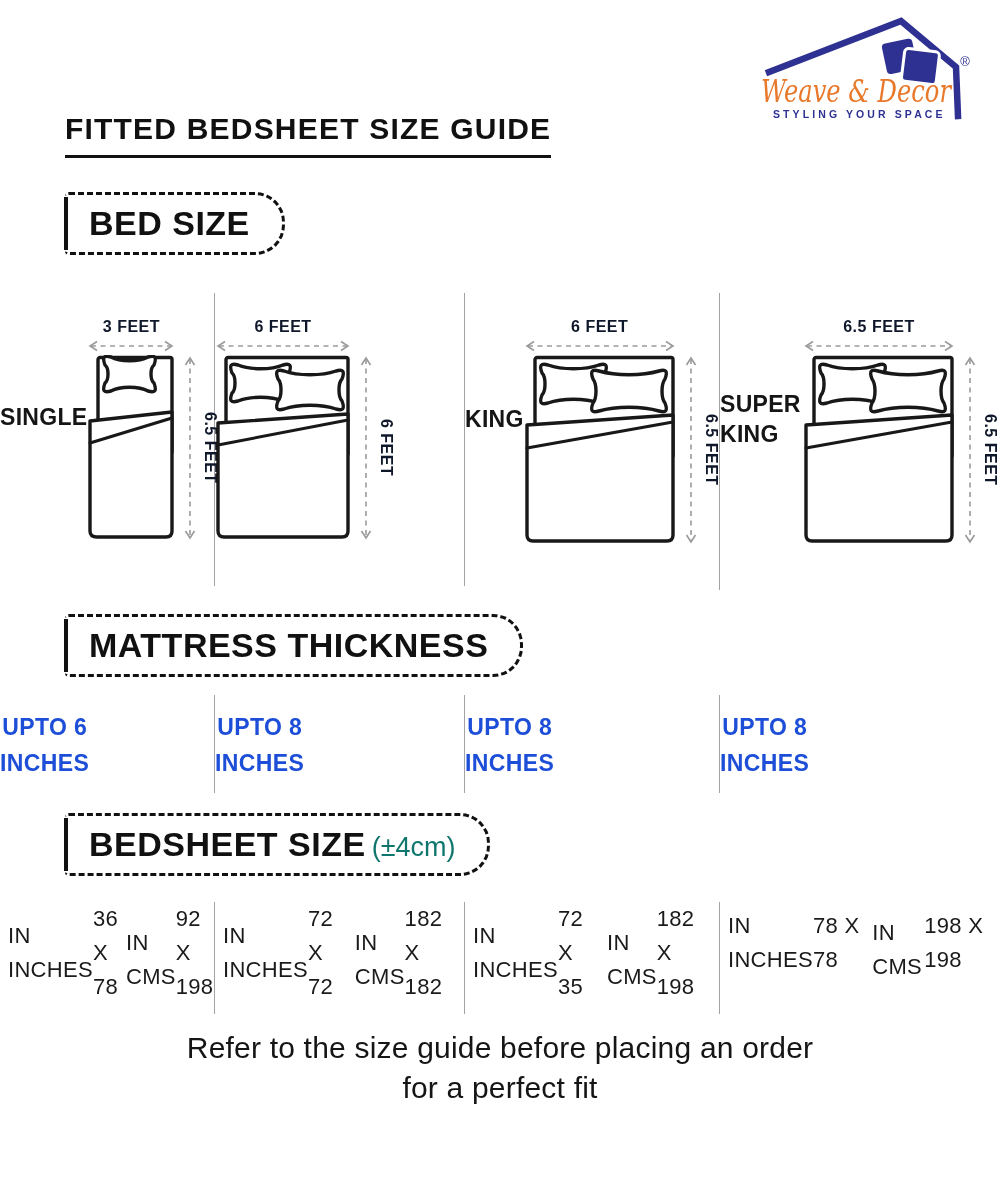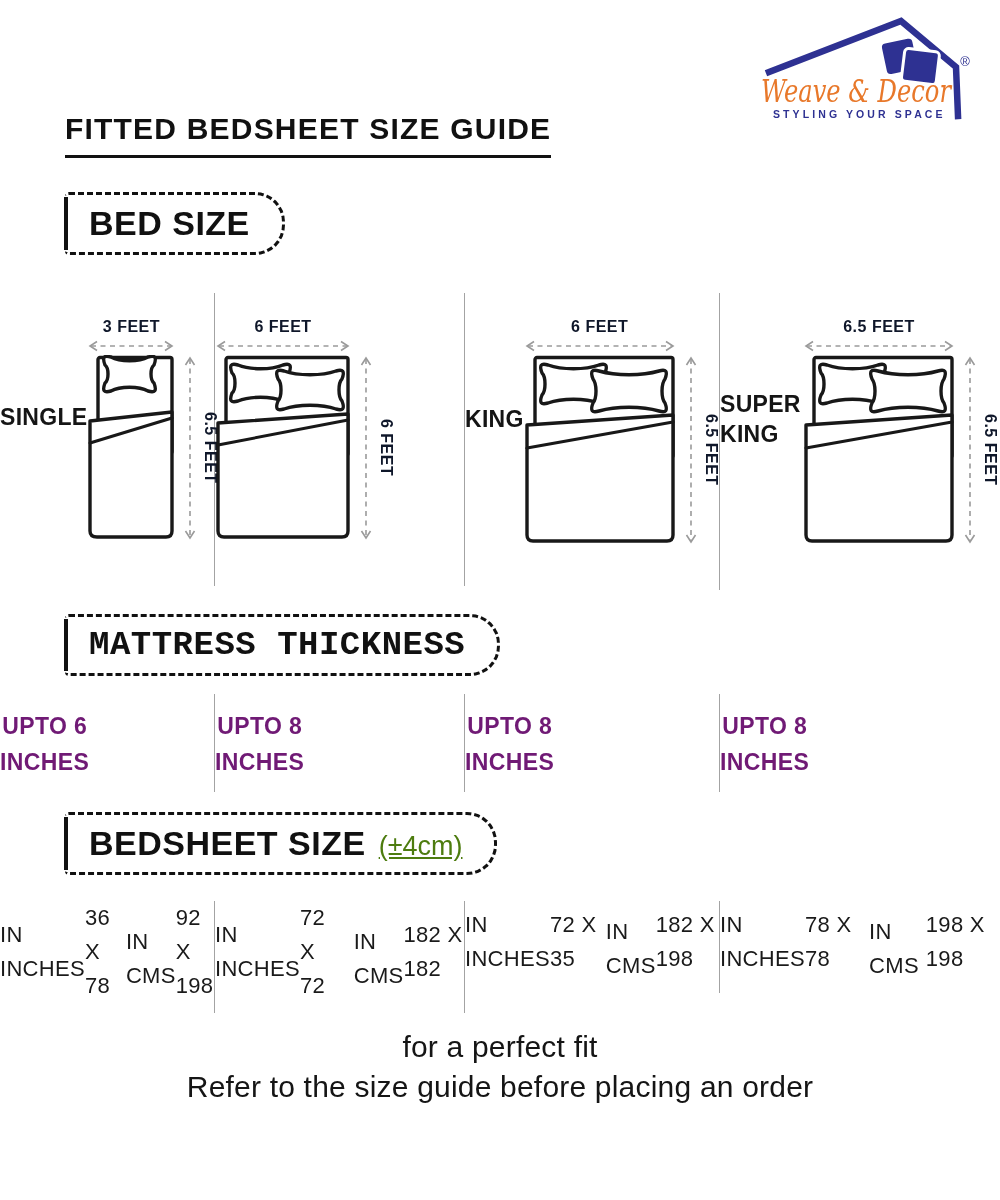--- a/index.html
+++ b/index.html
@@ -26,23 +26,23 @@
   }
 
   
   .pill {
     position:relative; display:block; width:-moz-fit-content; width:fit-content;
     border:3px dashed #111; border-left:0; border-radius:4px 30px 30px 4px;
     padding:9px 32px 9px 24px; margin-left:65px;
   }
   .pill::before { content:""; position:absolute; left:-1px; top:2px; bottom:2px; width:3.5px; background:#111; }
   .pill-label { font-size:34px; font-weight:800; letter-spacing:0.5px; color:#111; }
-  .pill-note  { font-size:27px; font-weight:400; color:#4d7c0f; margin-left:13px;text-decoration:underline; }
+  .pill-note  { font-size:27px; font-weight:400; color:#0f766e; margin-left:6px; }
   .pill-bedsize  { margin-top:34px; }
-  .pill-mattress { margin-top:24px;font-family:Liberation Mono, monospace; }
+  .pill-mattress { margin-top:24px; }
   .pill-sheet    { margin-top:20px; }
 
   
   .grid { display:grid; grid-template-columns:215px 250px 255px 280px; align-items:start; }
   .grid > .cell:not(:last-child) { border-right:1.5px solid #a3a3a3; }
   .cell { display:flex; flex-direction:row; align-items:center; }
 
   .bed-grid { margin-top:38px; }
   .bed-grid .cell { padding-bottom:45px; }
   .col-header { font-size:23px; font-weight:bold; letter-spacing:0.3px; line-height:30px; color:#151515; }
@@ -54,24 +54,24 @@
   .v-group { display:flex; align-items:center; margin-top:38px; gap:3px; }
   .feet-label.vertical { writing-mode:vertical-rl; }
 
   .ah { fill:none; stroke:#9a9a9a; stroke-width:1.6; }
   .al { stroke:#9a9a9a; stroke-width:1.6; stroke-dasharray:5 4.5; }
   .bed-line { fill:#ffffff; stroke:#181818; stroke-width:3.4; stroke-linejoin:round; }
   .crease { fill:none; stroke:#181818; stroke-width:3; stroke-linecap:round; }
 
   .thick-grid { margin-top:18px; }
   .thick-grid .cell { padding:14px 0 12px; }
-  .thick-text { font-size:23px; font-weight:bold; letter-spacing:0.4px; text-align:center; line-height:36px; color:#701a75; }
+  .thick-text { font-size:23px; font-weight:bold; letter-spacing:0.4px; text-align:center; line-height:36px; color:#1d4ed8; }
 
   .sheet-grid { margin-top:26px; }
-  .sheet-grid .cell { padding:0 0 10px; }
+  .sheet-grid .cell { padding:0 8px 10px; }
   .sheet-label, .sheet-value { font-size:22px; line-height:34px; color:#1a1a1a; letter-spacing:0.3px; }
   .sheet-label.cms { margin-top:14px;margin-left:8px; }
 
   
   .footer { margin-top:14px; text-align:center; font-size:30px; line-height:40px; color:#151515; letter-spacing:0.2px; }
 </style>
 </head>
 <body>
 
 
@@ -262,18 +262,18 @@
   <div class="cell">
     <div class="sheet-label">IN INCHES</div>
     <div class="sheet-value">78 X 78</div>
     <div class="sheet-label cms">IN CMS</div>
     <div class="sheet-value">198 X 198</div>
   </div>
 </div>
 
 
 <div class="footer">
+  <div>Refer to the size guide before placing an order</div>
   <div>for a perfect fit</div>
-  <div>Refer to the size guide before placing an order</div>
 </div>
 
 
 
 
 </body></html>

